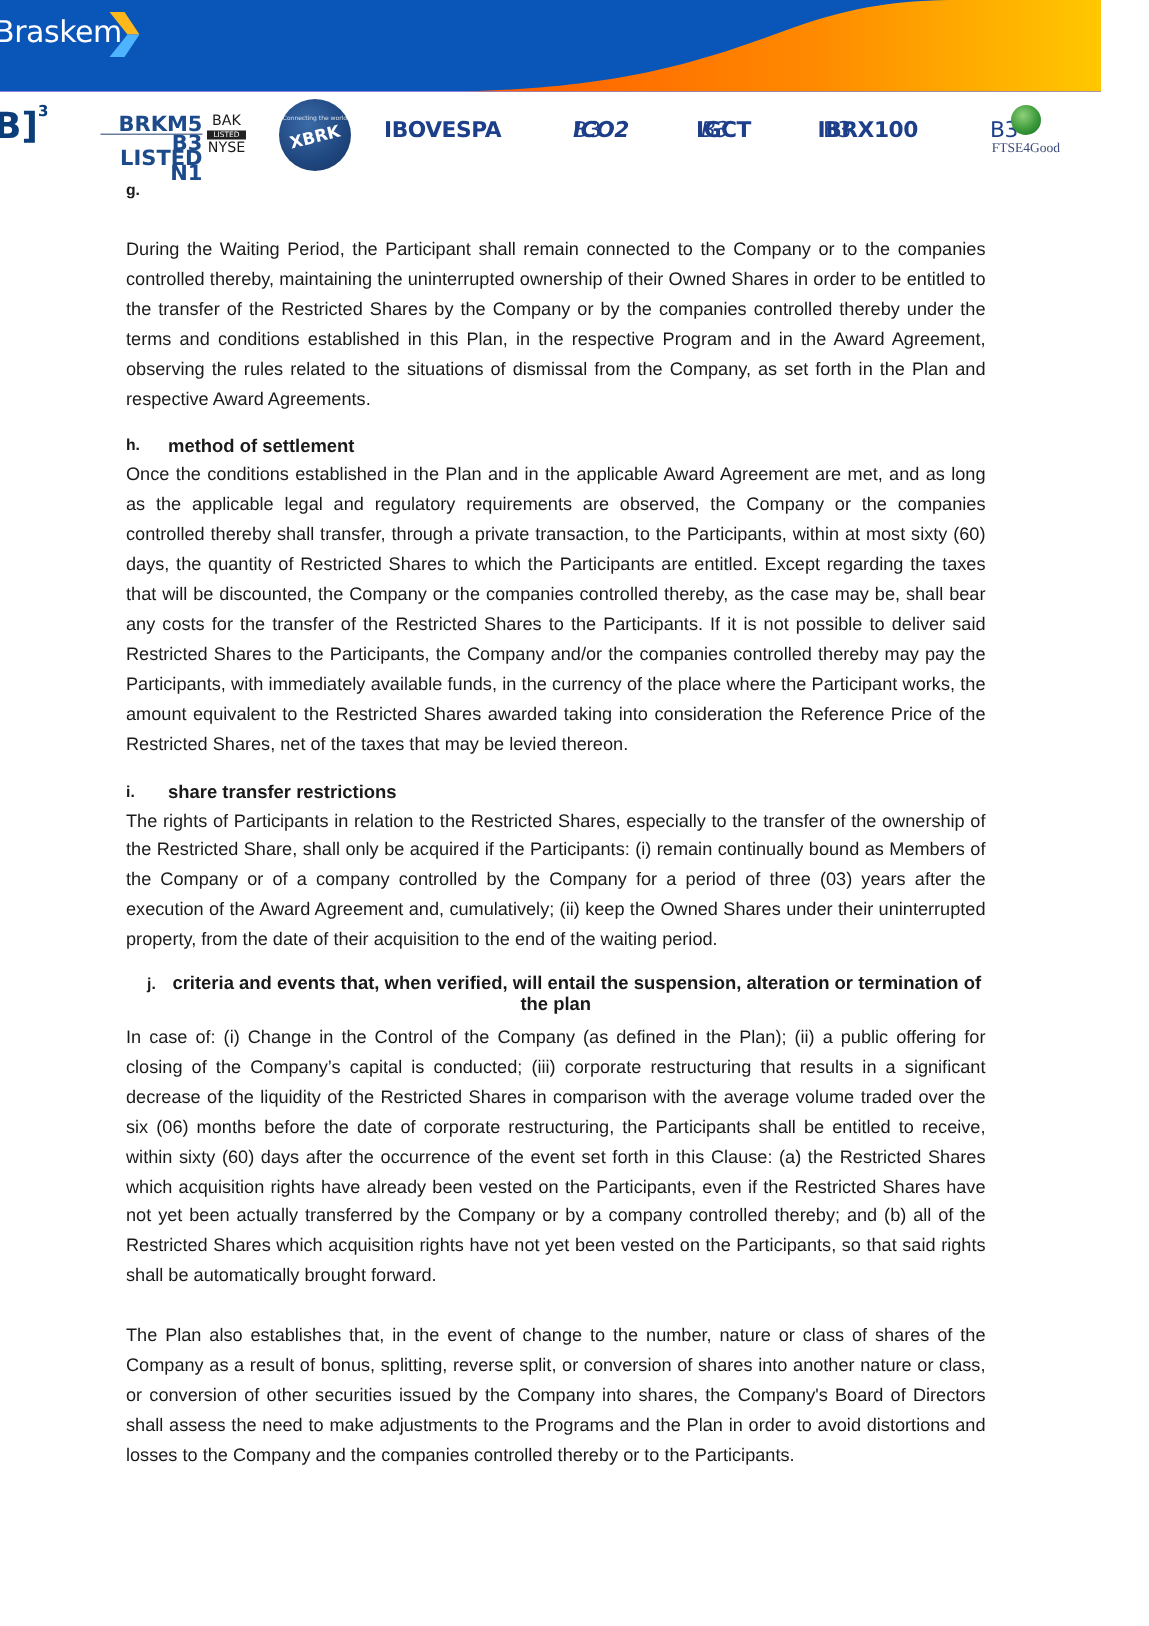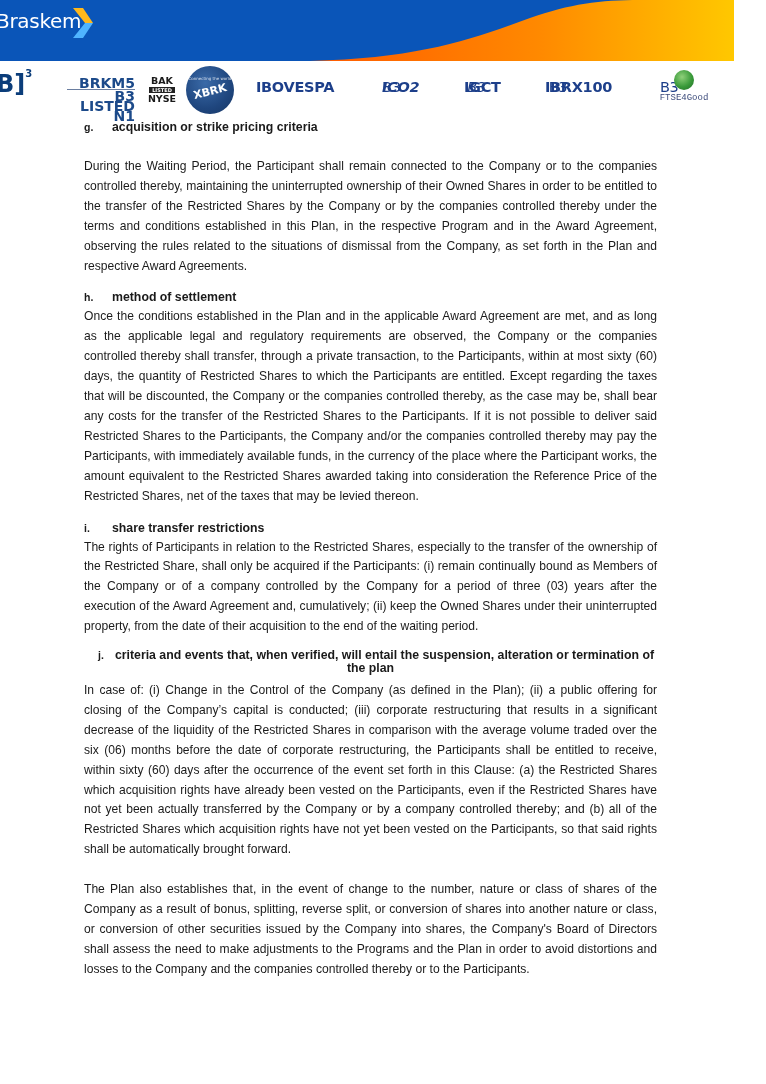--- a/index.html
+++ b/index.html
@@ -9,32 +9,32 @@
   .banner svg.wave { position: absolute; left: 0; top: 0; width: 734px; height: 61px; }
   .brand { position: absolute; left: -4px; top: 9px; font-family: "DejaVu Sans", sans-serif; font-size: 20px; color: #ffffff; letter-spacing: -0.3px; }
   .brand-mark { position: absolute; left: 71px; top: 8px; width: 22px; height: 30px; }
 
   .logos { position: absolute; left: 0; top: 64px; width: 766px; height: 52px; }
   .logo { position: absolute; }
   .b3 { left: -4px; top: 6px; font-family: "DejaVu Sans", sans-serif; font-weight: bold; font-size: 24px; color: #0b3d7a; }
   .b3 sup { font-size: 10px; color: #0b3d7a; position: relative; top: -6px; }
   .brkm { left: 46px; top: 14px; width: 68px; text-align: right; font-family: "DejaVu Sans", sans-serif; font-size: 14px; color: #1c4a8a; font-weight: bold; line-height: 10px; margin-left: 21px; }
   .brkm .line { border-top: 1px solid #6a7ea0; margin: 1px 0; }
-  .bak { left: 146px; top: 12px; width: 32px; text-align: center; font-family: "DejaVu Sans", sans-serif; font-weight: bold; font-size: 9.5px; color: #1a1a1a; line-height: 10px; }
+  .bak { left: 135px; top: 12px; width: 32px; text-align: center; font-family: "DejaVu Sans", sans-serif; font-weight: normal; font-size: 9.5px; color: #1a1a1a; line-height: 10px; }
   .bak .listed { display: block; background: #222; color: #fff; font-size: 5px; line-height: 6px; margin: 1px 3px; }
   .xbrk { left: 186px; top: 2px; width: 48px; height: 48px; border-radius: 50%; background: radial-gradient(circle at 40% 35%, #3a6aa8 0%, #1f467e 60%, #163563 100%); color: #fff; font-family: "DejaVu Sans", sans-serif; font-weight: bold; font-size: 11px; text-align: center; }
   .xbrk .small { display: block; font-size: 4px; margin-top: 10px; opacity: 0.8; font-weight: normal; }
   .xbrk .big { display: block; margin-top: 4px; transform: rotate(-14deg); }
   .idx { top: 15px; font-family: "DejaVu Sans", sans-serif; font-size: 14.5px; color: #1d3f8a; font-weight: bold; letter-spacing: -0.3px; }
   .idx .b3s { font-weight: normal; margin-left: 48px; }
   .ibov { left: 256px; }
   .ico2 { left: 382px; font-style: italic; }
   .igct { left: 464px; }
   .ibrx { left: 545px; }
-  .ftse { left: 654px; top: 6px; width: 60px; text-align: center; font-family: Liberation Mono, monospace; font-size: 9px; color: #3b4a7a; }
+  .ftse { left: 654px; top: 6px; width: 60px; text-align: center; font-family: Liberation Serif, serif; font-size: 9px; color: #3b4a7a; }
   .ftse .globe { display: block; width: 20px; height: 20px; margin: 0 auto 3px auto; border-radius: 50%; background: radial-gradient(circle at 40% 35%, #8fd07a 0%, #3a9a3a 55%, #1d6b25 100%); }
 
   .doc { position: absolute; left: 84px; top: 118px; width: 573px; font-family: "Liberation Sans", sans-serif; font-size: 12.1px; line-height: 19.9px; color: #1a1a1a; }
   .heading { font-weight: bold; font-size: 12.3px; display: flex; line-height: 19px; }
   .heading .letter { width: 28px; flex: none; font-size: 10.5px; }
   .heading.wrap { display: block; line-height: 13px; text-align: center; }
   .heading.wrap .letter { display: inline-block; }
   p { margin: 0; text-align: justify; }
   .gap { height: 20px; }
   .gap-s { height: 12px; }
@@ -90,21 +90,20 @@
   <div class="logo ftse">
     <span class="globe"></span>
     <span>FTSE4Good</span>
   </div>
 </div>
 
 <div class="doc">
 
   <div class="heading">
     <span class="letter">g.</span>
-    <span>acquisition or strike pricing criteria</span>
   </div>
   <div class="gap"></div>
   <p>During the Waiting Period, the Participant shall remain connected to the Company or to the companies controlled thereby, maintaining the uninterrupted ownership of their Owned Shares in order to be entitled to the transfer of the Restricted Shares by the Company or by the companies controlled thereby under the terms and conditions established in this Plan, in the respective Program and in the Award Agreement, observing the rules related to the situations of dismissal from the Company, as set forth in the Plan and respective Award Agreements.</p>
   <div class="gap-s"></div>
 
   <div class="heading">
     <span class="letter">h.</span>
     <span>method of settlement</span>
   </div>
   <p>Once the conditions established in the Plan and in the applicable Award Agreement are met, and as long as the applicable legal and regulatory requirements are observed, the Company or the companies controlled thereby shall transfer, through a private transaction, to the Participants, within at most sixty (60) days, the quantity of Restricted Shares to which the Participants are entitled. Except regarding the taxes that will be discounted, the Company or the companies controlled thereby, as the case may be, shall bear any costs for the transfer of the Restricted Shares to the Participants. If it is not possible to deliver said Restricted Shares to the Participants, the Company and/or the companies controlled thereby may pay the Participants, with immediately available funds, in the currency of the place where the Participant works, the amount equivalent to the Restricted Shares awarded taking into consideration the Reference Price of the Restricted Shares, net of the taxes that may be levied thereon.</p>

